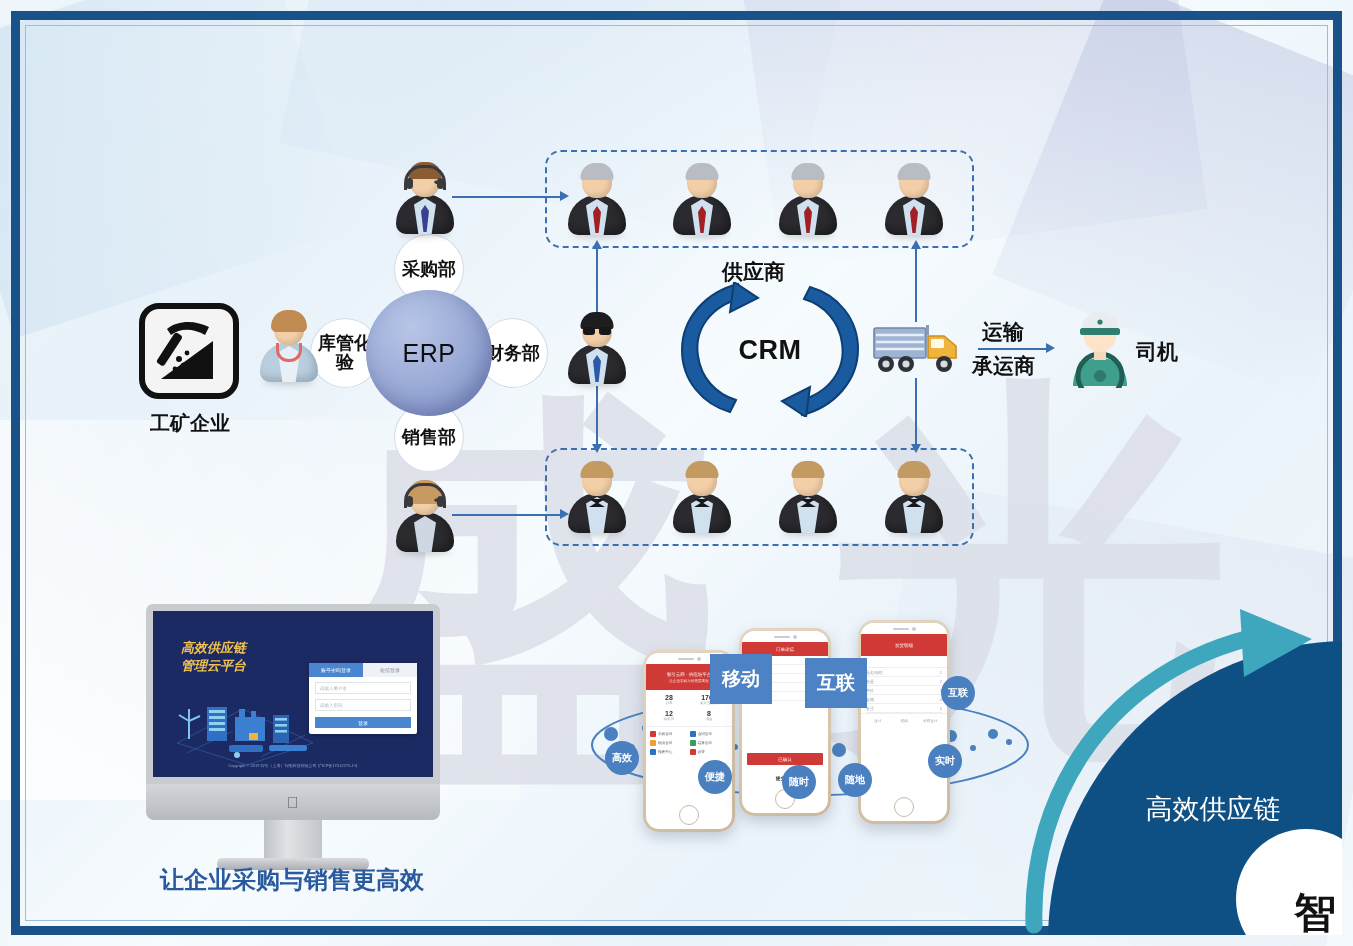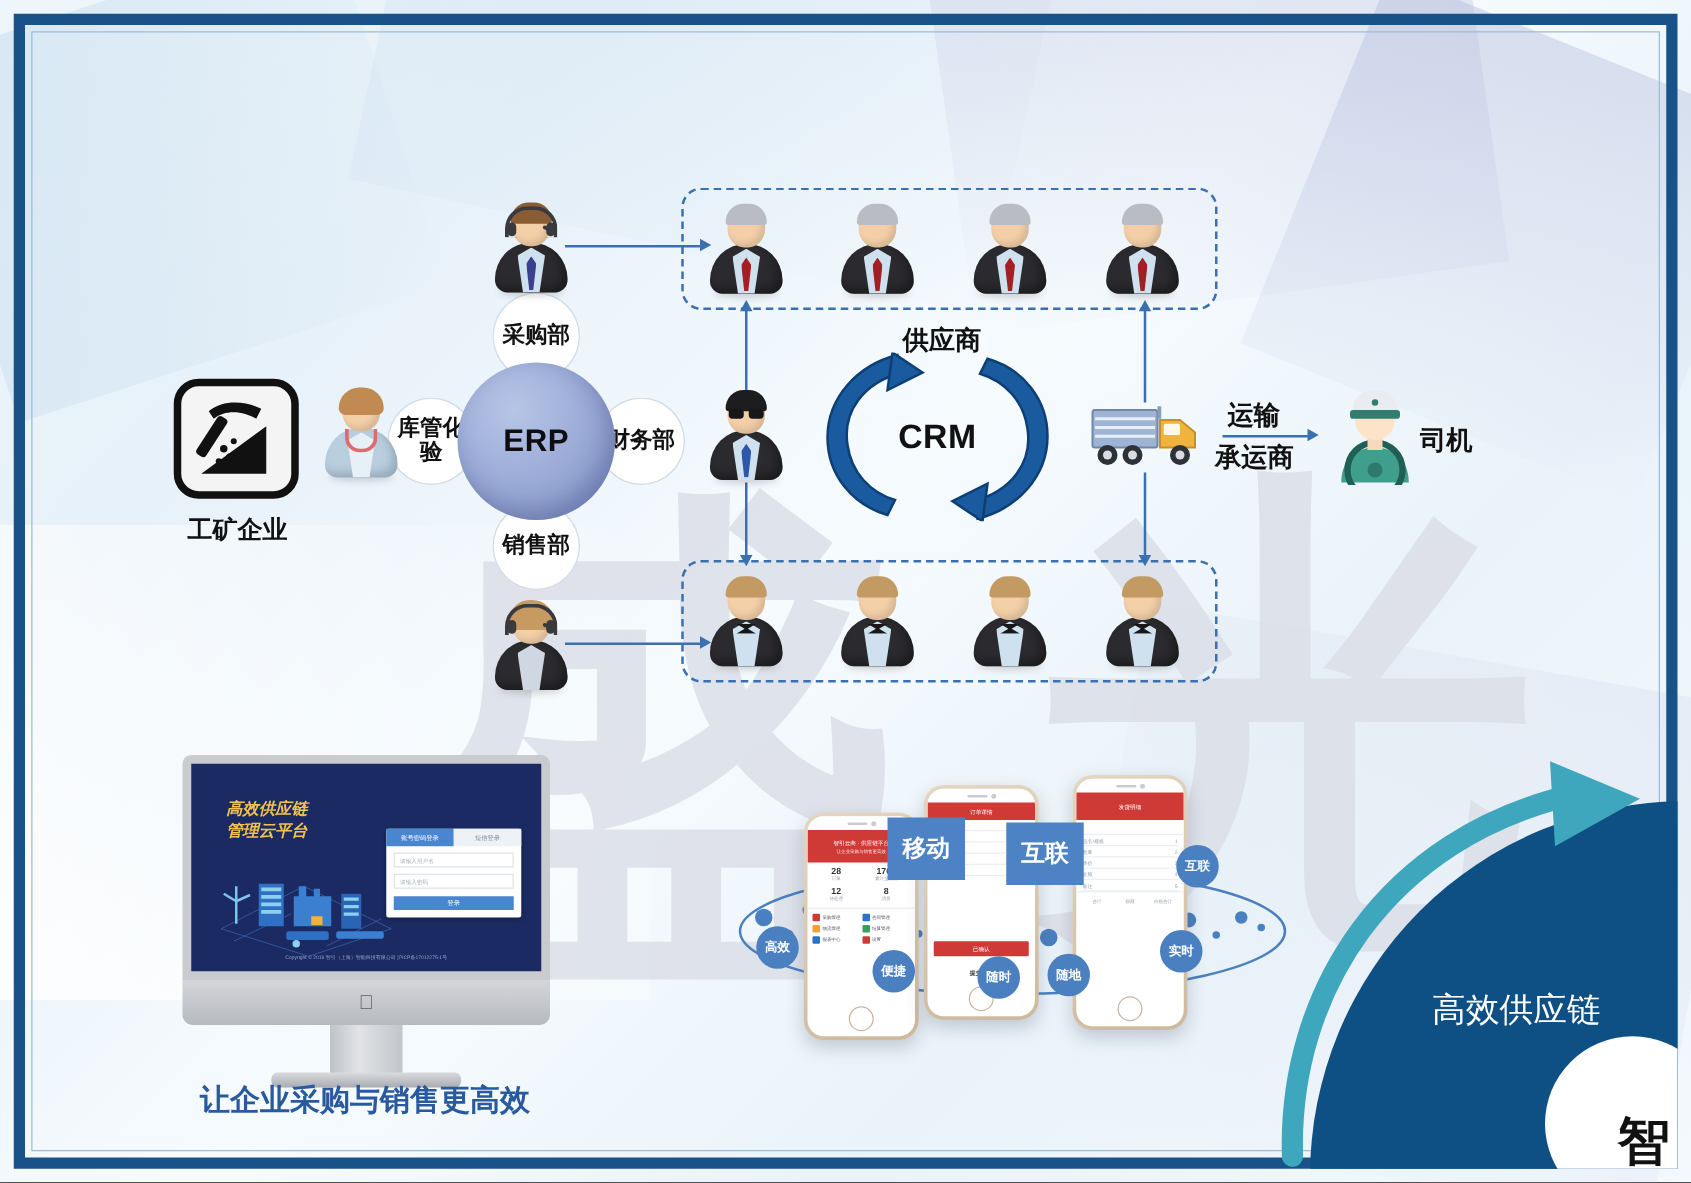--- a/index.html
+++ b/index.html
@@ -78,21 +78,21 @@
   .lady .hair{background:#c08a52;width:36px;height:22px;border-radius:18px 18px 6px 6px;}
   .lady .collar{position:absolute;left:50%;bottom:20px;transform:translateX(-50%);
       width:20px;height:16px;border:3px solid #e06a6a;border-top:none;border-radius:0 0 12px 12px;z-index:5;}
 
   
   .erp-wrap{position:absolute;left:366px;top:290px;width:126px;height:126px;}
   .erp-core{position:absolute;inset:0;border-radius:50%;
       background:radial-gradient(circle at 36% 30%,#b7c5e6,#8e9fd0 72%,#7d8fc6);
       box-shadow:inset -6px -8px 18px rgba(60,70,120,.35);}
   .erp-core span{position:absolute;left:0;right:0;top:50%;transform:translateY(-50%);
-      text-align:center;font-size:25px;font-weight:700;color:#0e0e12;letter-spacing:.5px;}
+      text-align:center;font-size:25px;font-weight:400;color:#0e0e12;letter-spacing:.5px;}
   .petal{position:absolute;width:70px;height:70px;border-radius:50%;background:#ffffff;
       box-shadow:0 0 0 1px rgba(170,190,215,.55) inset;}
   .petal span{position:absolute;left:0;right:0;top:50%;transform:translateY(-50%);
       text-align:center;font-size:18px;font-weight:700;color:#111;line-height:1.05;
       font-family:"DejaVu Sans","Liberation Sans",sans-serif;}
   .pt-top{left:28px;top:-56px;}
   .pt-bottom{left:28px;top:112px;}
   .pt-left{left:-56px;top:28px;text-decoration:underline;}
   .pt-right{left:112px;top:28px;}
 
@@ -112,21 +112,21 @@
   .arw{position:absolute;width:0;height:0;}
   .arw.r{border-left:9px solid #3a6fb0;border-top:5px solid transparent;border-bottom:5px solid transparent;}
   .arw.u{border-bottom:9px solid #3a6fb0;border-left:5px solid transparent;border-right:5px solid transparent;}
   .arw.d{border-top:9px solid #3a6fb0;border-left:5px solid transparent;border-right:5px solid transparent;}
 
   
   .blk-label{position:absolute;font-size:21px;font-weight:700;color:#111;
       font-family:"DejaVu Sans","Liberation Sans",sans-serif;white-space:nowrap;}
 
   
-  .crm-wrap{position:absolute;left:660px;top:282px;width:180px;height:135px;}
+  .crm-wrap{position:absolute;left:680px;top:282px;width:180px;height:135px;}
   .crm-txt{position:absolute;left:0;right:0;top:50%;transform:translateY(-50%);
       text-align:center;font-size:27px;font-weight:700;color:#111;letter-spacing:.5px;}
 
   
   .truck{position:absolute;left:872px;top:322px;width:92px;height:55px;}
 
   
   .driver{position:absolute;left:1063px;top:308px;width:74px;height:80px;}
 
   

